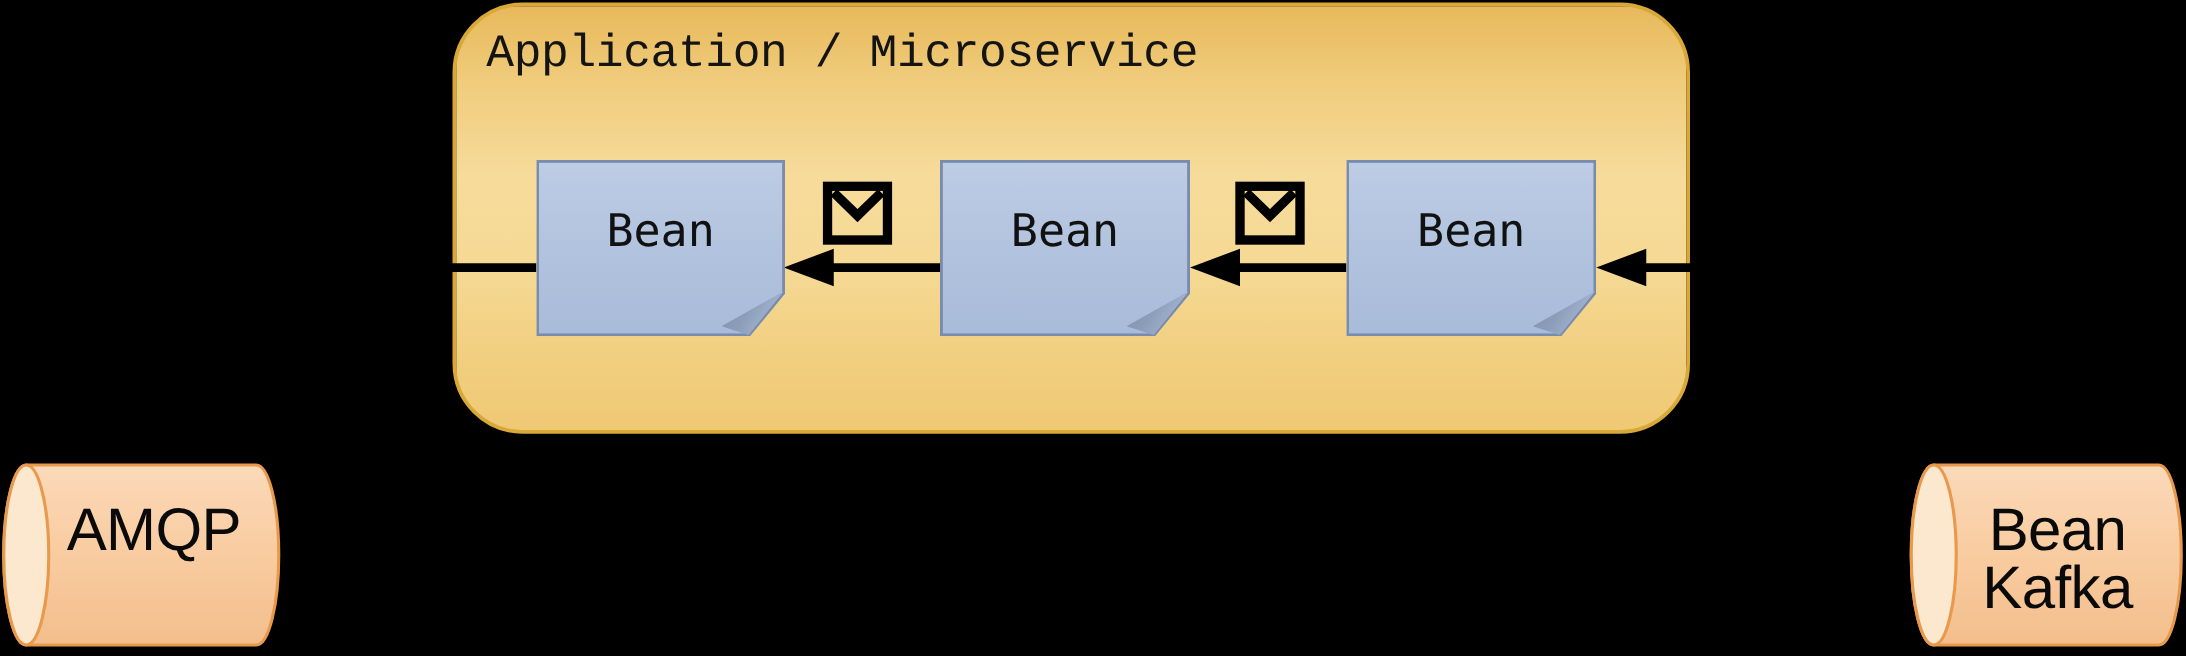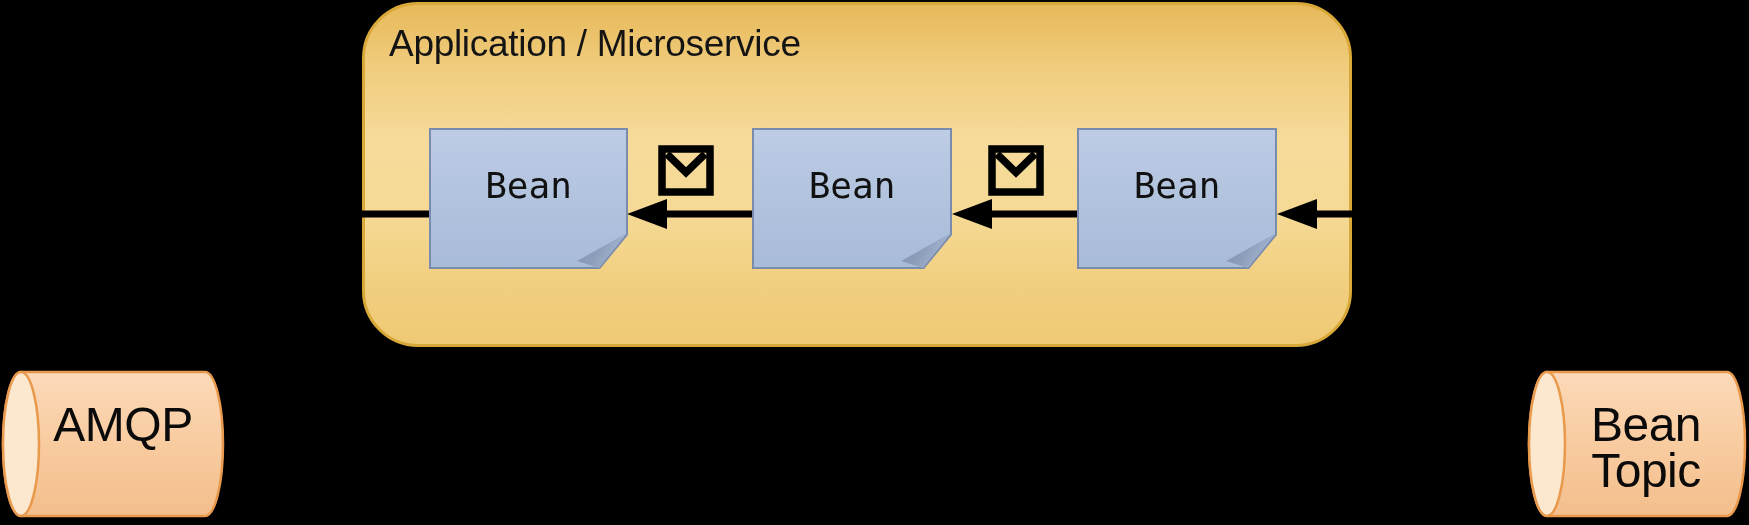--- a/index.html
+++ b/index.html
@@ -24,20 +24,21 @@
       #E7B95B 0%, #F0CC7C 18%, #F6DB9B 40%,
       #F5D994 62%, #F1CF80 82%, #EFC974 100%);
   }
   .app-title {
     position: absolute;
     left: 24px; top: 18px;
     font-size: 37px;
     letter-spacing: -0.3px;
     color: #141414;
     white-space: nowrap;
+    font-family: Liberation Mono, monospace;
   }
 
   
   svg.flow {
     position: absolute;
     left: 0; top: 0;
     width: 1749px; height: 525px;
   }
 
   
@@ -169,16 +170,16 @@
   <div class="cyl-label cyl-label-amqp">
     <div>AMQP</div>
   </div>
 
   <svg class="cyl-svg cyl-kafka" viewBox="0 0 223 151" aria-hidden="true">
     <path d="M 21 3 H 201 A 18 72 0 0 1 201 147 H 21 A 18 72 0 0 1 21 3 Z" fill="url(#cylBody)" stroke-width="2.5" stroke="#E8994C"></path>
     <ellipse cx="21" cy="75" rx="18" ry="72" stroke-width="2.5" fill="#FCE7CF" stroke="#E8994C"></ellipse>
   </svg>
   <div class="cyl-label cyl-label-kafka">
     <div>Bean</div>
-    <div>Topic</div>
+    <div>Kafka</div>
   </div>
 
 </div>
 
 </body></html>

